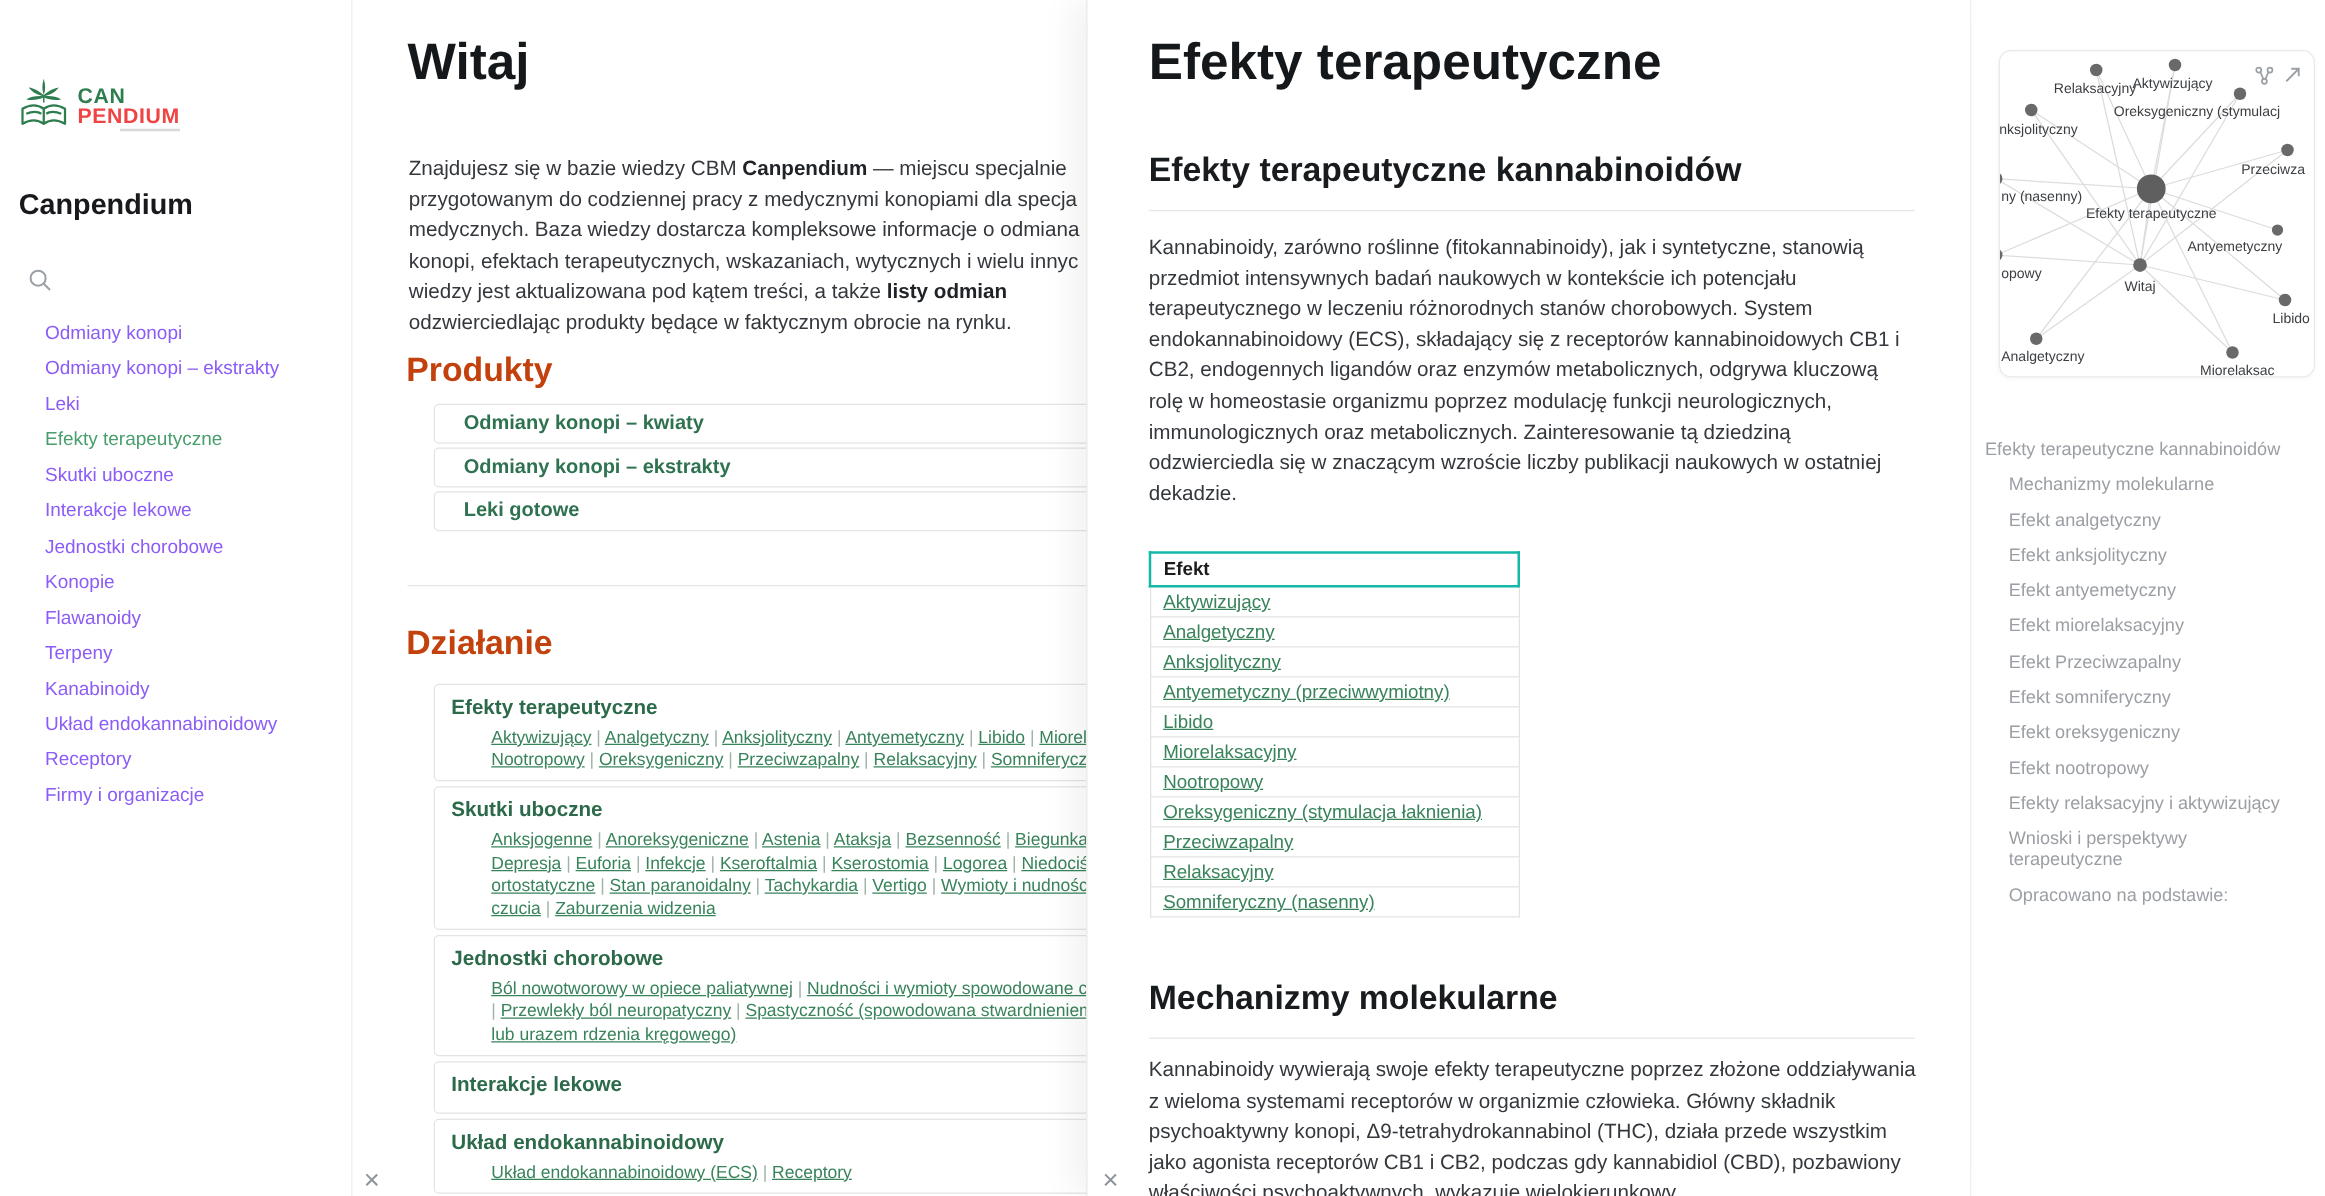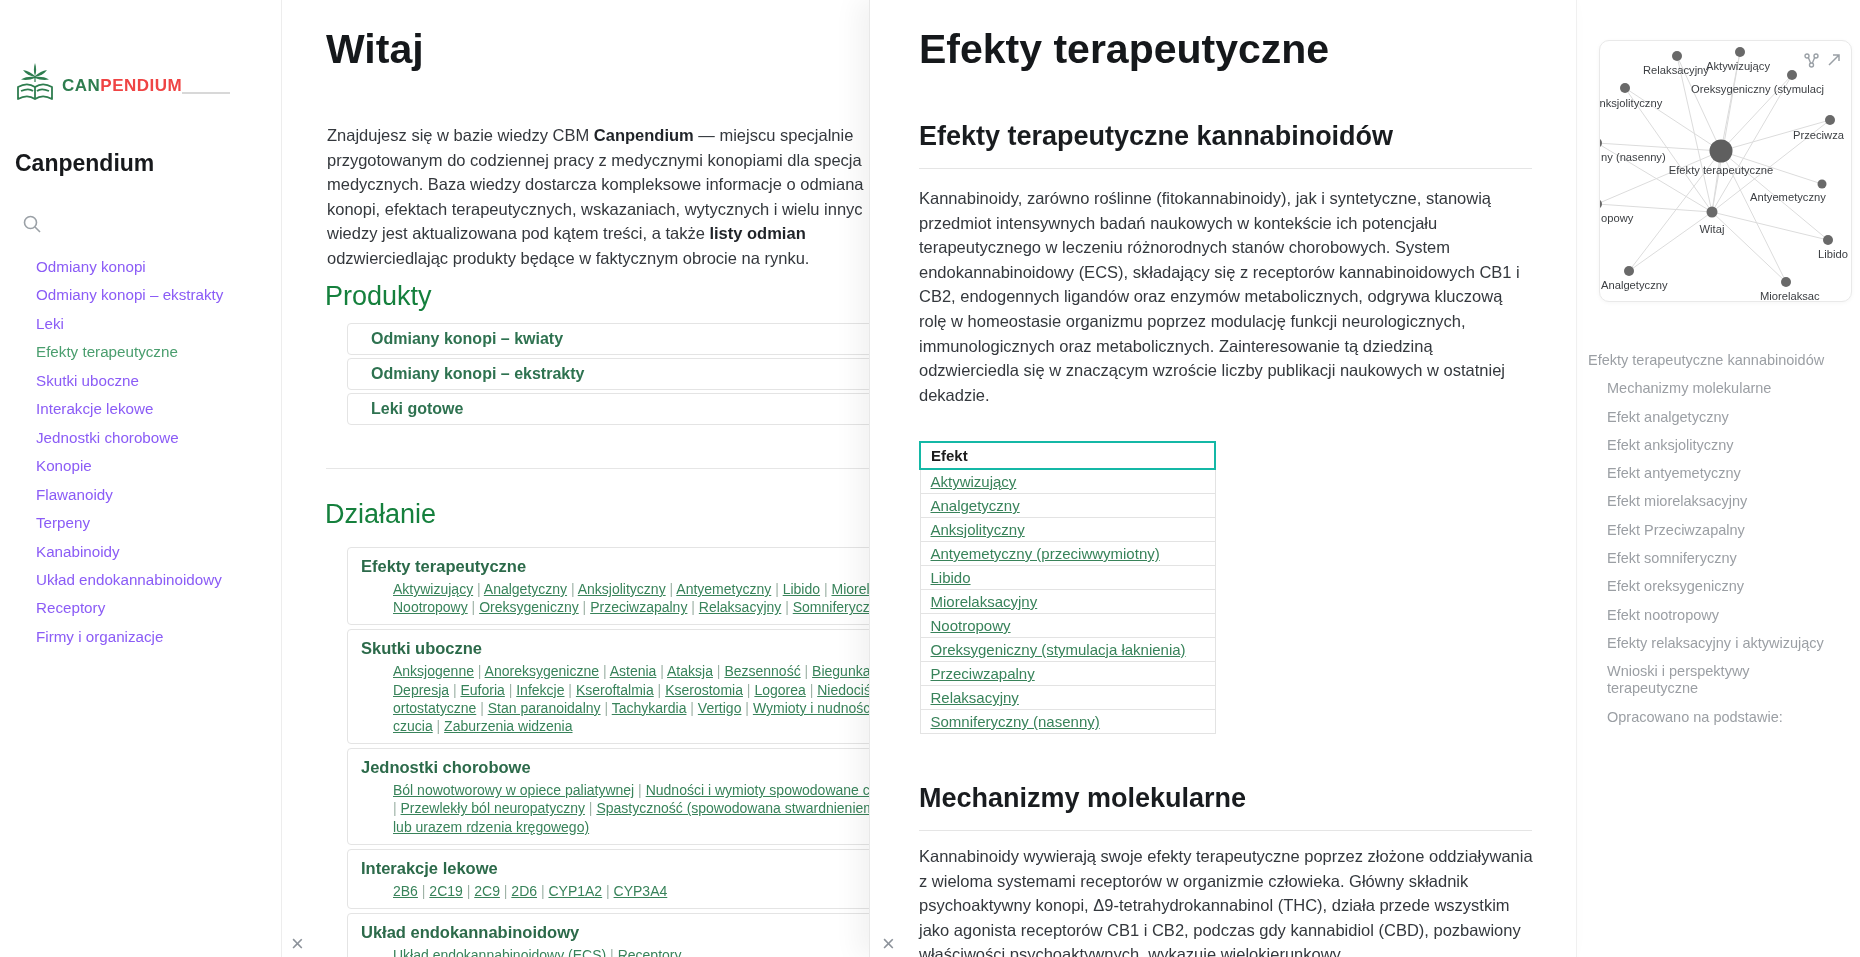--- a/index.html
+++ b/index.html
@@ -3,38 +3,38 @@
 <meta charset="utf-8">
 <style>
   html,body{margin:0;padding:0}
   body{width:1860px;height:957px;overflow:hidden;position:relative;background:#fff;
        font-family:"Liberation Sans",sans-serif;color:#2e3238}
   .pane{position:absolute;top:0;background:#fff}
 
   
   #sidebar{left:0;width:281px;height:957px;border-right:1px solid #ededed;z-index:4}
   .logo{position:absolute;left:12px;top:62px;display:flex;align-items:center;gap:4px}
-  .logo-text{display:flex;flex-direction:row;line-height:16px}
+  .logo-text{display:flex;flex-direction:column;line-height:16px}
   .logo-can{color:#2e7d4f;font-weight:700;font-size:17px;letter-spacing:.5px}
   .logo-pendium{color:#ef4444;font-weight:700;font-size:17px;letter-spacing:.5px}
   .logo-tagline{height:2px;width:48px;background:#d8d8d8;margin-top:2px;align-self:flex-end}
   .app-title{position:absolute;left:15px;top:150px;font-size:23px;font-weight:700;color:#17191c}
   .search-wrap{position:absolute;left:22px;top:214px;width:22px;height:22px;cursor:pointer}
   #nav{position:absolute;left:36px;top:253px;width:235px}
   .nav-item{font-size:15.2px;line-height:28.45px;color:#8b5cf6;white-space:nowrap;cursor:pointer}
   .nav-item.active{color:#4a9e6e}
 
   
   #welcome-pane{left:281px;width:1110px;height:957px;overflow:hidden;z-index:1}
   .h1{position:absolute;font-size:41px;font-weight:700;color:#15181b;line-height:1.15;white-space:nowrap}
   #welcome-title{left:45px;top:26px}
   #intro{position:absolute;left:46px;top:123px}
   .intro-line{white-space:nowrap;font-size:16.5px;line-height:24.6px;color:#34383d}
   .intro-line b{color:#1f2328}
-  .pane-h2{position:absolute;font-size:27px;font-weight:400;color:#15803d;white-space:nowrap}
+  .pane-h2{position:absolute;font-size:27px;font-weight:700;color:#c2410c;white-space:nowrap}
   #produkty-h2{left:44px;top:281px}
   #produkty-rows{position:absolute;left:66px;top:323px;width:700px}
   .prod-row{border:1px solid #e4e4e4;border-radius:4px;padding:6px 23px;margin-bottom:3px;background:#fff}
   .prod-link{color:#2e7250;font-weight:700;font-size:16px;cursor:pointer;white-space:nowrap}
   .hr{position:absolute;left:45px;top:468px;width:640px;border-top:1px solid #e6e6e6;height:0}
   #dzialanie-h2{left:44px;top:499px}
   #sections{position:absolute;left:66px;top:547px;width:700px}
   .section-box{border:1px solid #e4e4e4;border-radius:4px;padding:8px 13px;margin-bottom:4px;background:#fff}
   .sec-title{color:#2c6a4a;font-weight:700;font-size:16.5px;line-height:21px;margin-bottom:3px;cursor:pointer}
   .sec-line{padding-left:32px;font-size:14px;line-height:18.2px;white-space:nowrap}
@@ -160,21 +160,20 @@
         <div class="sec-line"><span class="lnk">czucia</span><span class="sep"> | </span><span class="lnk">Zaburzenia widzenia</span></div>
       </div>
       <div class="section-box">
         <div class="sec-title">Jednostki chorobowe</div>
         <div class="sec-line"><span class="lnk">Ból nowotworowy w opiece paliatywnej</span><span class="sep"> | </span><span class="lnk">Nudności i wymioty spowodowane che</span></div>
         <div class="sec-line"><span class="sep">| </span><span class="lnk">Przewlekły ból neuropatyczny</span><span class="sep"> | </span><span class="lnk">Spastyczność (spowodowana stwardnieniem roz</span></div>
         <div class="sec-line"><span class="lnk">lub urazem rdzenia kręgowego)</span></div>
       </div>
       <div class="section-box">
         <div class="sec-title">Interakcje lekowe</div>
-        <div class="sec-line"><span class="lnk">2B6</span><span class="sep"> | </span><span class="lnk">2C19</span><span class="sep"> | </span><span class="lnk">2C9</span><span class="sep"> | </span><span class="lnk">2D6</span><span class="sep"> | </span><span class="lnk">CYP1A2</span><span class="sep"> | </span><span class="lnk">CYP3A4</span></div>
       </div>
       <div class="section-box">
         <div class="sec-title">Układ endokannabinoidowy</div>
         <div class="sec-line"><span class="lnk">Układ endokannabinoidowy (ECS)</span><span class="sep"> | </span><span class="lnk">Receptory</span></div>
       </div>
     </div>
   <div class="close-btn" id="welcome-close">×</div>
 </div>
 
 <div class="pane" id="article-pane">

